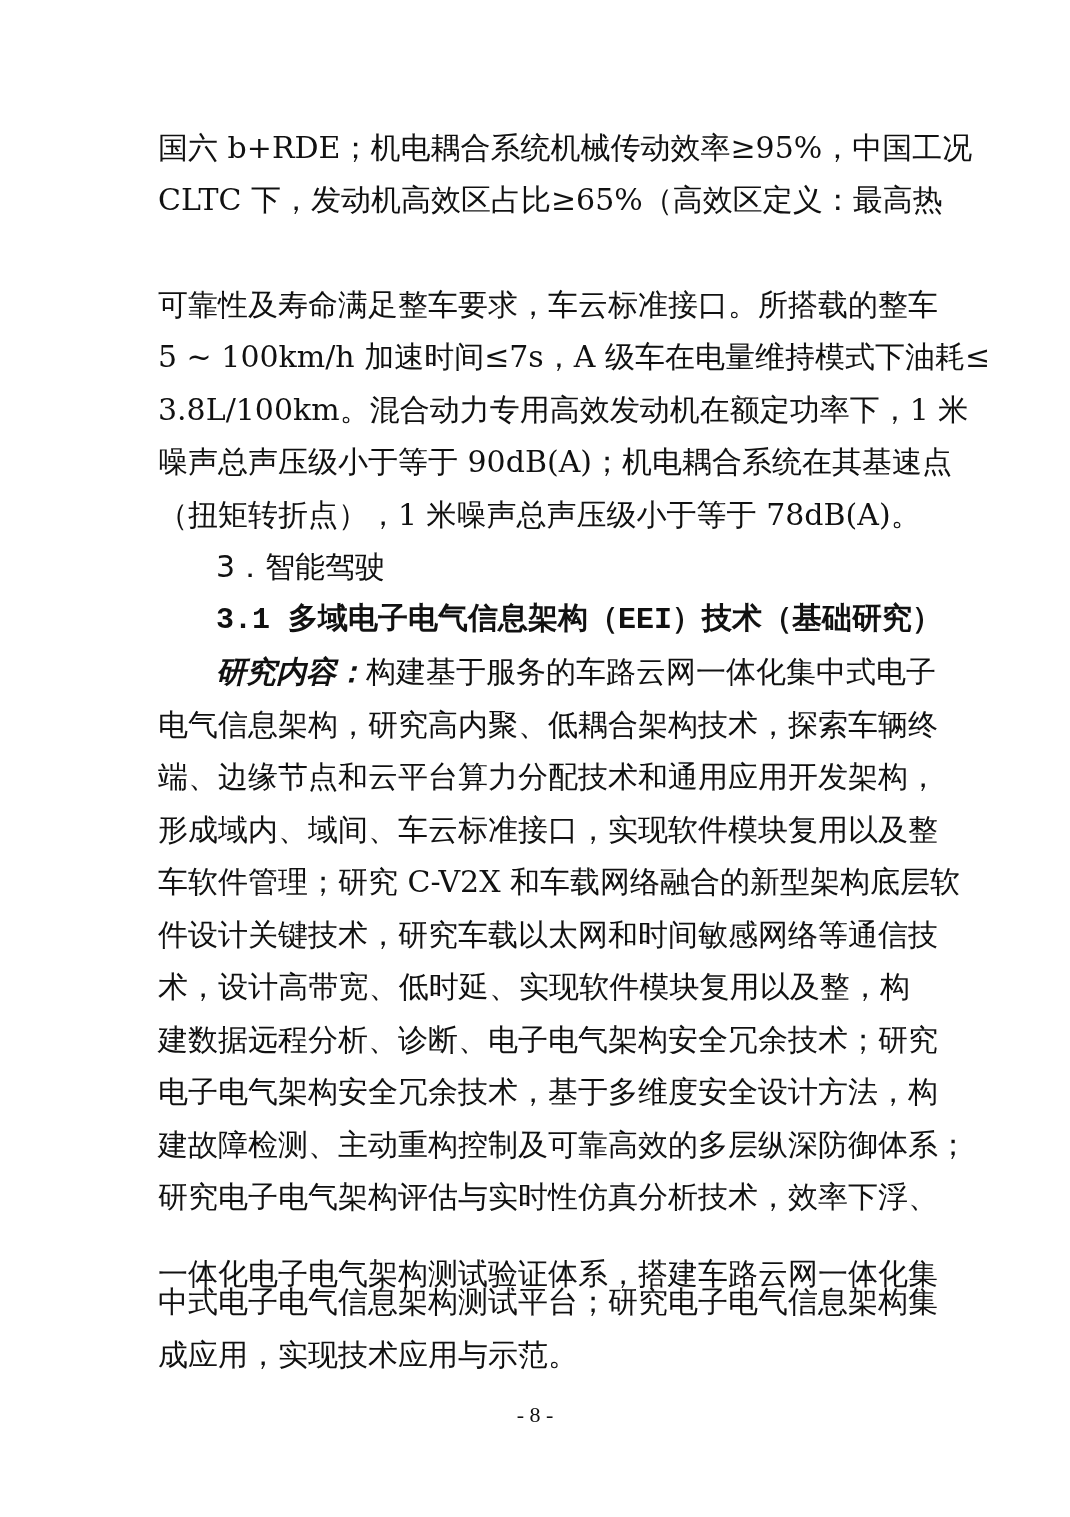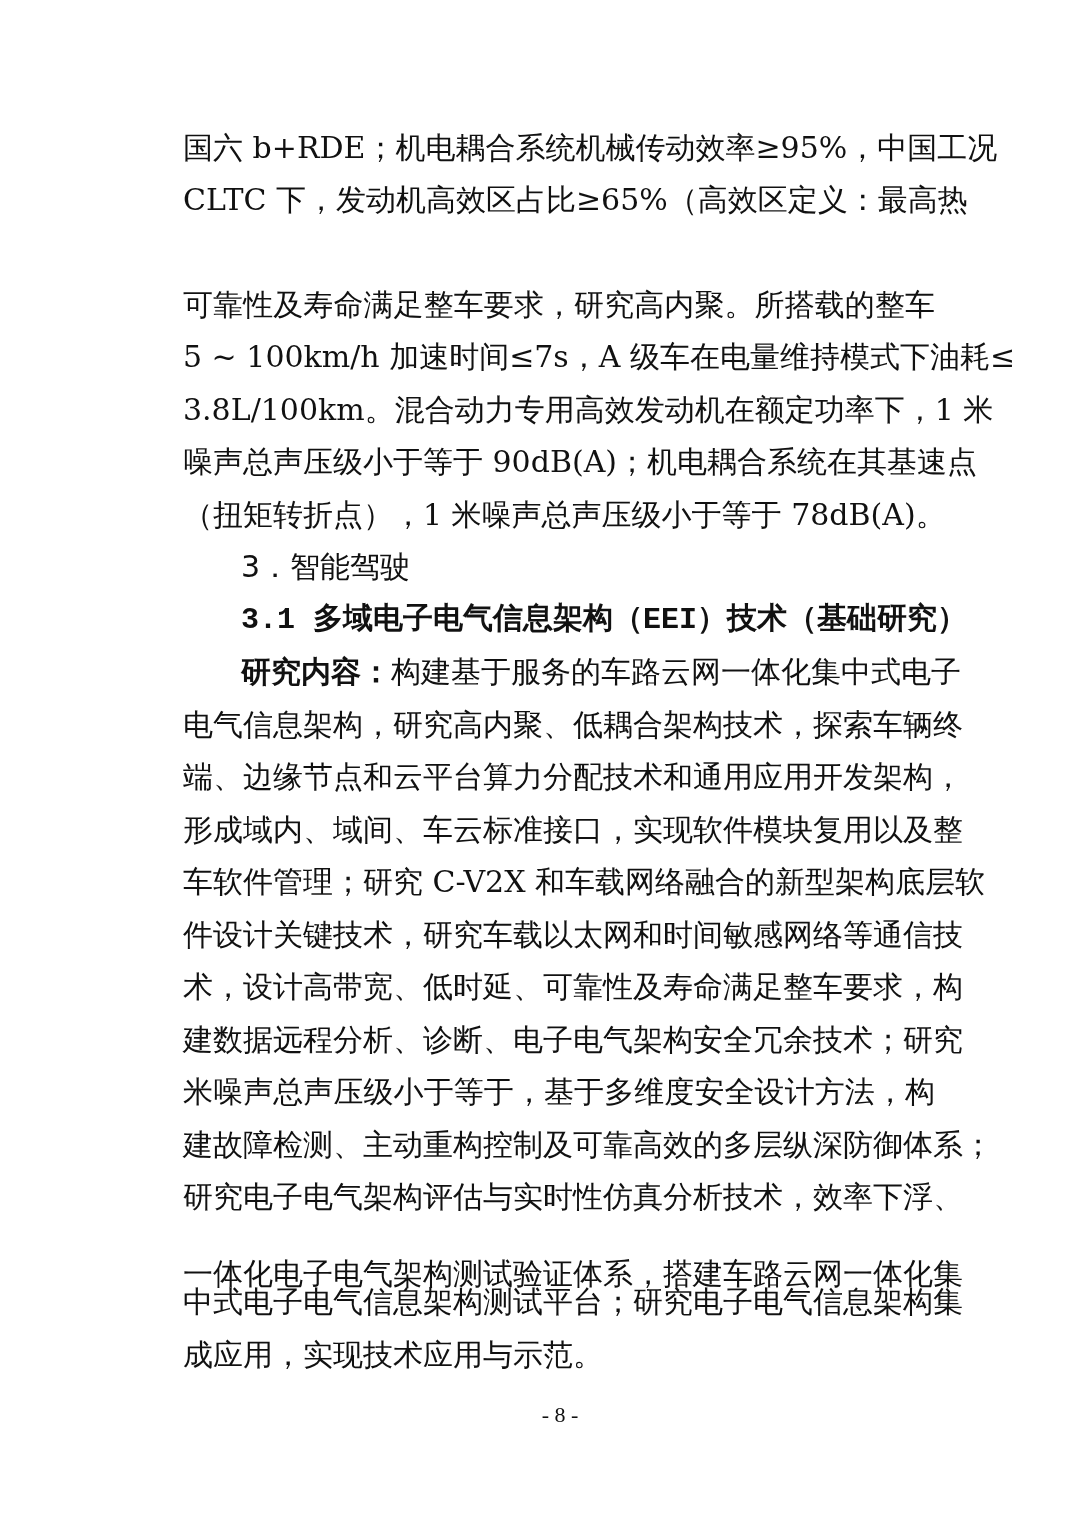--- a/index.html
+++ b/index.html
@@ -1,58 +1,58 @@
 <!DOCTYPE html>
 <html><head>
   <meta charset="utf-8">
   <style>
     html, body { margin: 0; padding: 0; background: #ffffff; }
     body { width: 1070px; height: 1517px; position: relative; overflow: hidden;
            font-family: "DejaVu Serif", "Liberation Serif", serif; color: #111; }
-    .page { position: absolute; left: 0; top: 0; width: 856px; height: 1517px; margin-left: 25px; }
+    .page { position: absolute; left: 0; top: 0; width: 856px; height: 1517px; }
     .line { position: absolute; left: 158px; width: 752px; height: 52px;
             font-size: 30px; line-height: 52px; white-space: nowrap;
             text-align: justify; text-align-last: justify; letter-spacing: 0px; }
     .line.last { text-align-last: left; }
     .indent { left: 216px; width: 694px; }
     .heading { font-family: "DejaVu Sans", "Liberation Sans", sans-serif; text-align-last: left; }
-    .bold { font-weight: bold; }
+    .bold { font-weight: bold; font-style: italic; }
     .subhead { font-weight: bold; text-align-last: left; font-family: Liberation Mono, monospace; }
     .footer { position: absolute; left: 0; width: 1070px; top: 1402px; text-align: center;
               font-family: "Liberation Serif", serif; font-size: 22px; }
   </style>
 </head>
 <body>
 
 <div class="page">
 
   <div class="line" style="top:122px">国六 b+RDE；机电耦合系统机械传动效率≥95%，中国工况</div>
   <div class="line" style="top:174px">CLTC 下，发动机高效区占比≥65%（高效区定义：最高热</div>
-  <div class="line" style="top:279px">可靠性及寿命满足整车要求，研究高内聚。所搭载的整车</div>
+  <div class="line" style="top:279px">可靠性及寿命满足整车要求，车云标准接口。所搭载的整车</div>
   <div class="line" style="top:331px">5 ~ 100km/h 加速时间≤7s，A 级车在电量维持模式下油耗≤</div>
   <div class="line" style="top:384px">3.8L/100km。混合动力专用高效发动机在额定功率下，1 米</div>
   <div class="line" style="top:436px">噪声总声压级小于等于 90dB(A)；机电耦合系统在其基速点</div>
   <div class="line last" style="top:489px">（扭矩转折点），1 米噪声总声压级小于等于 78dB(A)。</div>
 
   <div class="line indent heading" style="top:541px">3．智能驾驶</div>
 
   <div class="line indent subhead" style="top:594px">3.1  多域电子电气信息架构（EEI）技术（基础研究）</div>
 
   <div class="line indent last" style="top:646px; text-align-last: left;">
     <span class="bold">研究内容：</span><span>构建基于服务的车路云网一体化集中式电子</span>
   </div>
 
   <div class="line" style="top:699px">电气信息架构，研究高内聚、低耦合架构技术，探索车辆终</div>
   <div class="line" style="top:751px">端、边缘节点和云平台算力分配技术和通用应用开发架构，</div>
   <div class="line" style="top:804px">形成域内、域间、车云标准接口，实现软件模块复用以及整</div>
   <div class="line" style="top:856px">车软件管理；研究 C-V2X 和车载网络融合的新型架构底层软</div>
   <div class="line" style="top:909px">件设计关键技术，研究车载以太网和时间敏感网络等通信技</div>
-  <div class="line" style="top:961px">术，设计高带宽、低时延、可靠性及寿命满足整车要求，构</div>
+  <div class="line" style="top:961px">术，设计高带宽、低时延、实现软件模块复用以及整，构</div>
   <div class="line" style="top:1014px">建数据远程分析、诊断、电子电气架构安全冗余技术；研究</div>
-  <div class="line" style="top:1066px">米噪声总声压级小于等于，基于多维度安全设计方法，构</div>
+  <div class="line" style="top:1066px">电子电气架构安全冗余技术，基于多维度安全设计方法，构</div>
   <div class="line" style="top:1119px">建故障检测、主动重构控制及可靠高效的多层纵深防御体系；</div>
   <div class="line" style="top:1171px">研究电子电气架构评估与实时性仿真分析技术，效率下浮、</div>
   <div class="line" style="top:1248px">一体化电子电气架构测试验证体系，搭建车路云网一体化集</div>
   <div class="line" style="top:1276px">中式电子电气信息架构测试平台；研究电子电气信息架构集</div>
   <div class="line last" style="top:1329px">成应用，实现技术应用与示范。</div>
 
   <div class="footer">- 8 -</div>
 </div>
 
 </body></html>

